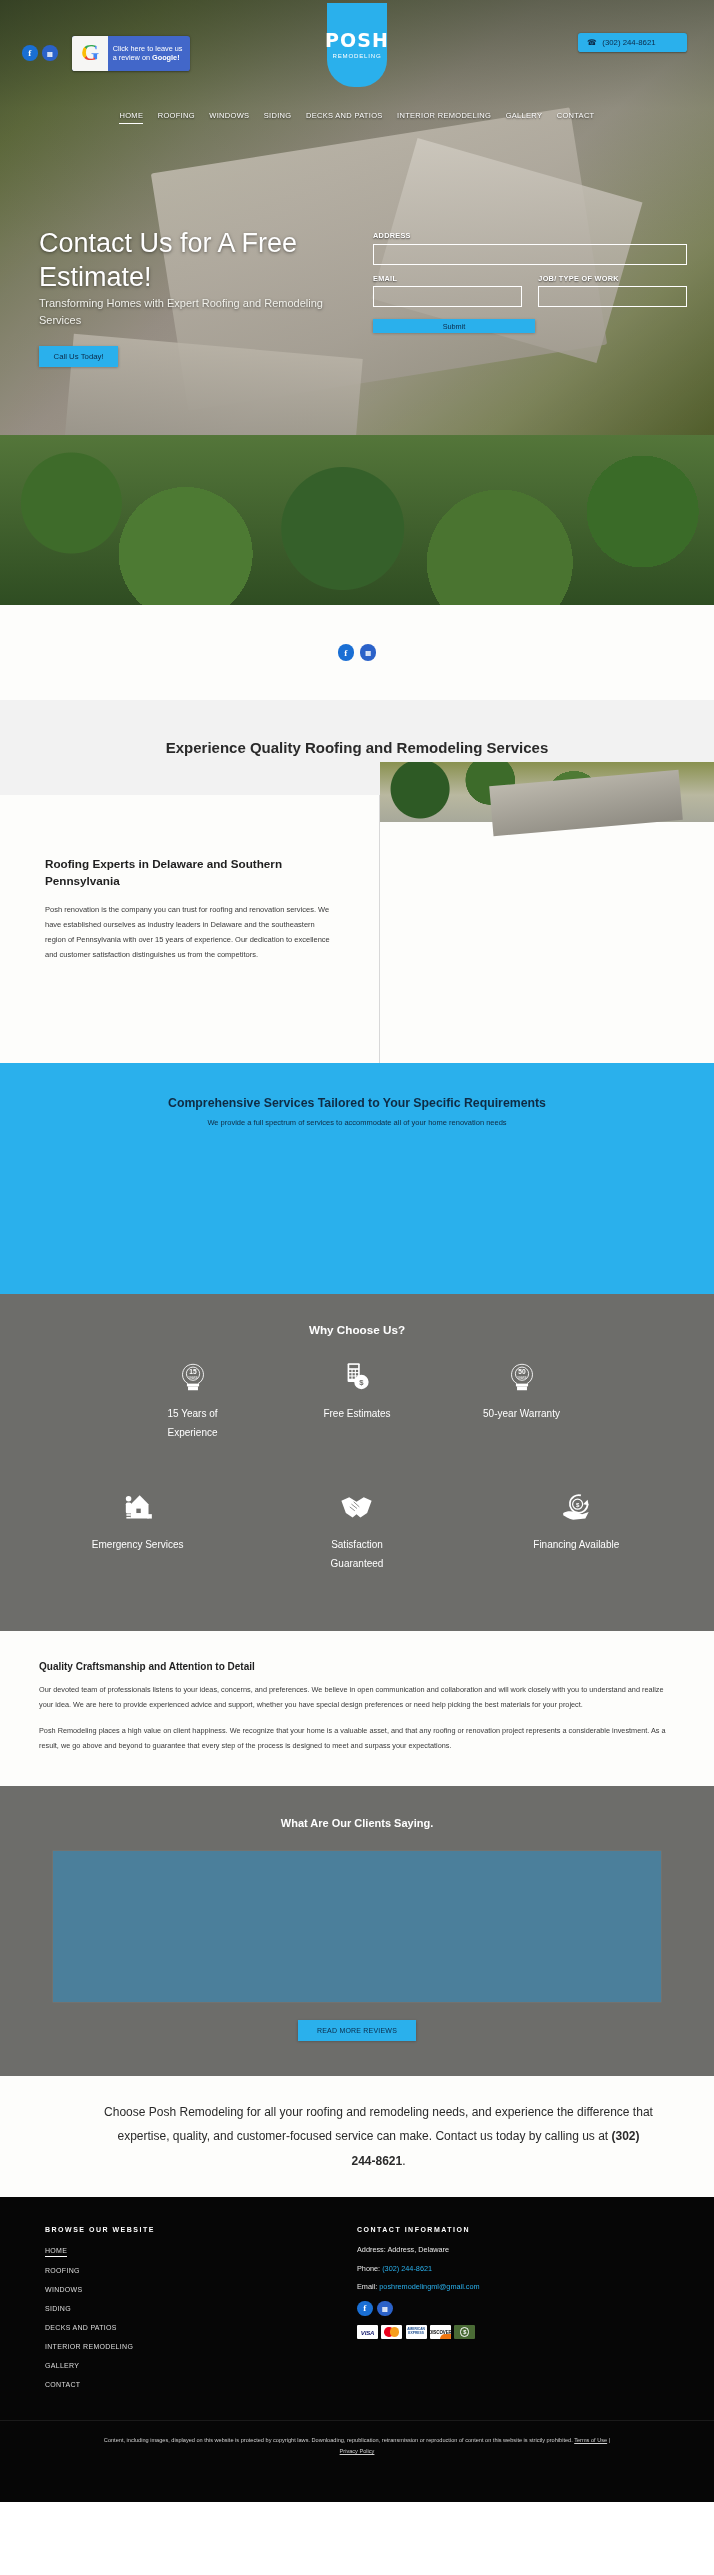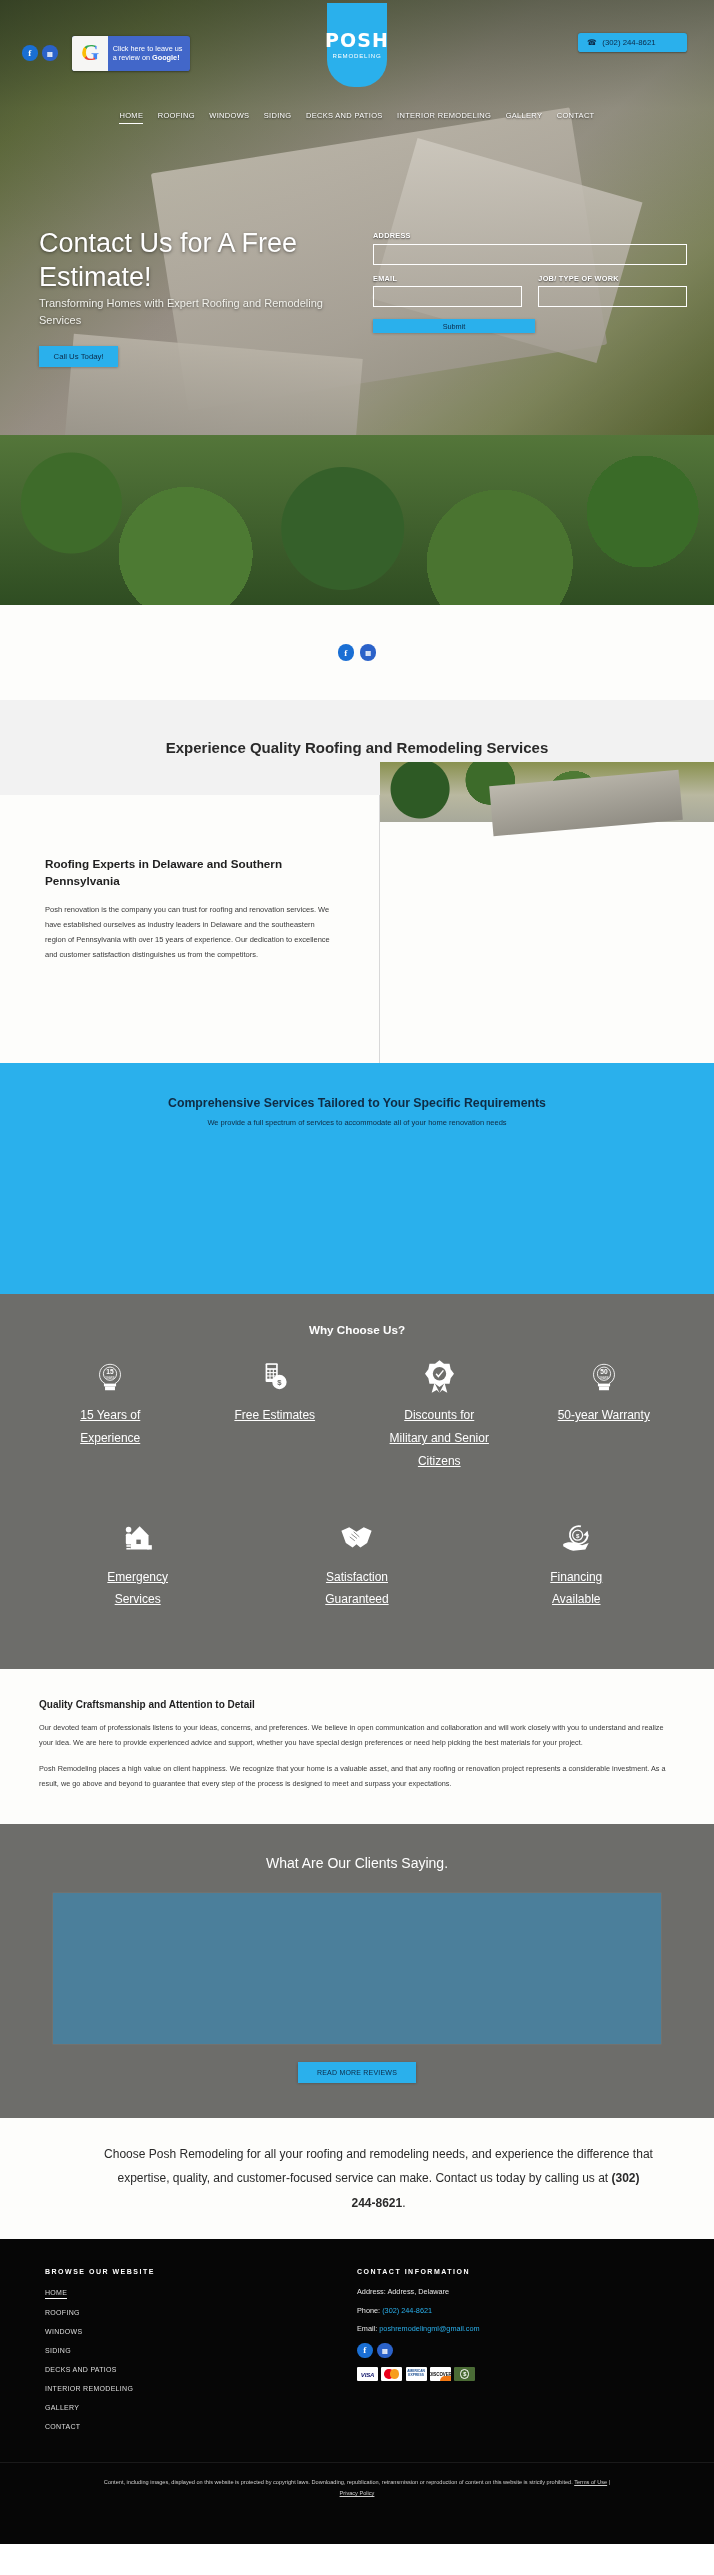--- a/index.html
+++ b/index.html
@@ -183,30 +183,30 @@
     background:#6d6d6a; padding:29px 0 33px 0; text-align:center; color:#fff;
   }
   .why h2 { font-size:11.7px; font-weight:bold; }
   .why-grid {
     display:flex; flex-wrap:wrap; justify-content:center;
     max-width:658px; margin:23.4px auto 0;
   }
   .why-item { width:25%; padding:0 11px 24.5px; display:flex; flex-direction:column; align-items:center; }
   .why-grid.row2 .why-item { width:33.33%; }
   .why-icon { height:35px; display:flex; align-items:center; justify-content:center; margin-bottom:10px; }
-  .why-label { font-size:12px; line-height:1.9; max-width:100px;text-decoration:underline; }
+  .why-label { font-size:10px; line-height:1.9; max-width:100px; }
 
   
   .quality { background:#fdfdfb; padding:30px 39px 32px; }
   .quality h3 { font-size:10px; font-weight:bold; color:#1f1f1f; }
   .quality p { font-size:7.3px; line-height:2.05; color:#3a3a3a; margin-top:11px; }
 
   
   .testi { background:#6d6d6a; padding:31px 0 35px; text-align:center; }
-  .testi h2 { color:#fff; font-size:14px; font-weight:normal; }
+  .testi h2 { color:#fff; font-size:11px; font-weight:bold; }
   .testi-box {
     width:608px; height:151px; margin:22px auto 0; background:#4b7f9b;
     box-shadow:0 0 0 0.6px rgba(255,255,255,.06);
   }
   .reviews-btn {
     margin-top:18px; background:#2ab0ec; border:none; color:#0b2b4a; font-size:7px;
     padding:7.3px 19px; cursor:pointer; letter-spacing:0.2px; box-shadow:0 1.1px 2.8px rgba(0,0,0,.3);
   }
 
   
@@ -408,32 +408,20 @@
               <rect x="17" y="28" width="4" height="4"></rect>
               <rect x="23" y="28" width="4" height="4"></rect>
             </g>
           <circle cx="33" cy="38" r="13" fill="#fff"></circle>
           <text x="33" y="43" text-anchor="middle" fill="#6d6d6a" font-size="14" font-weight="bold" font-family="Liberation Sans">$</text>
         </svg>
       </div>
       <div class="why-label">Free Estimates</div>
     </div>
 
-    <div class="why-item">
-      <div class="why-icon">
-        <svg width="29" height="35" viewBox="0 0 52 62">
-          <path d="M26 2 L34 8 L44 8 L46 18 L52 26 L46 34 L44 44 L34 44 L26 50 L18 44 L8 44 L6 34 L0 26 L6 18 L8 8 L18 8 Z" fill="#fff"></path>
-          <circle cx="26" cy="26" r="12" fill="#6d6d6a"></circle>
-          <path d="M20 26 l4 5 l9 -11" stroke="#fff" stroke-width="2.6" fill="none"></path>
-          <path d="M17 42 l-5 18 l9 -5 l5 5 z" fill="#fff"></path>
-          <path d="M35 42 l5 18 l-9 -5 l-5 5 z" fill="#fff"></path>
-        </svg>
-      </div>
-      <div class="why-label">Discounts for Military and Senior Citizens</div>
-    </div>
 
     <div class="why-item">
       <div class="why-icon">
         <svg width="32" height="32" viewBox="0 0 58 58">
             <g fill="none" stroke="#fff" stroke-width="1.6">
           <path d="M29 6c-11 0-19 8-19 19 0 7 4 13 10 16"></path>
               <path d="M29 6c11 0 19 8 19 19 0 7-4 13-10 16"></path>
           <circle cx="29" cy="23" r="12" fill="none"></circle>
             </g>
           <text x="29" y="24" text-anchor="middle" fill="#fff" font-size="12" font-weight="bold" font-family="Liberation Sans">50</text>

